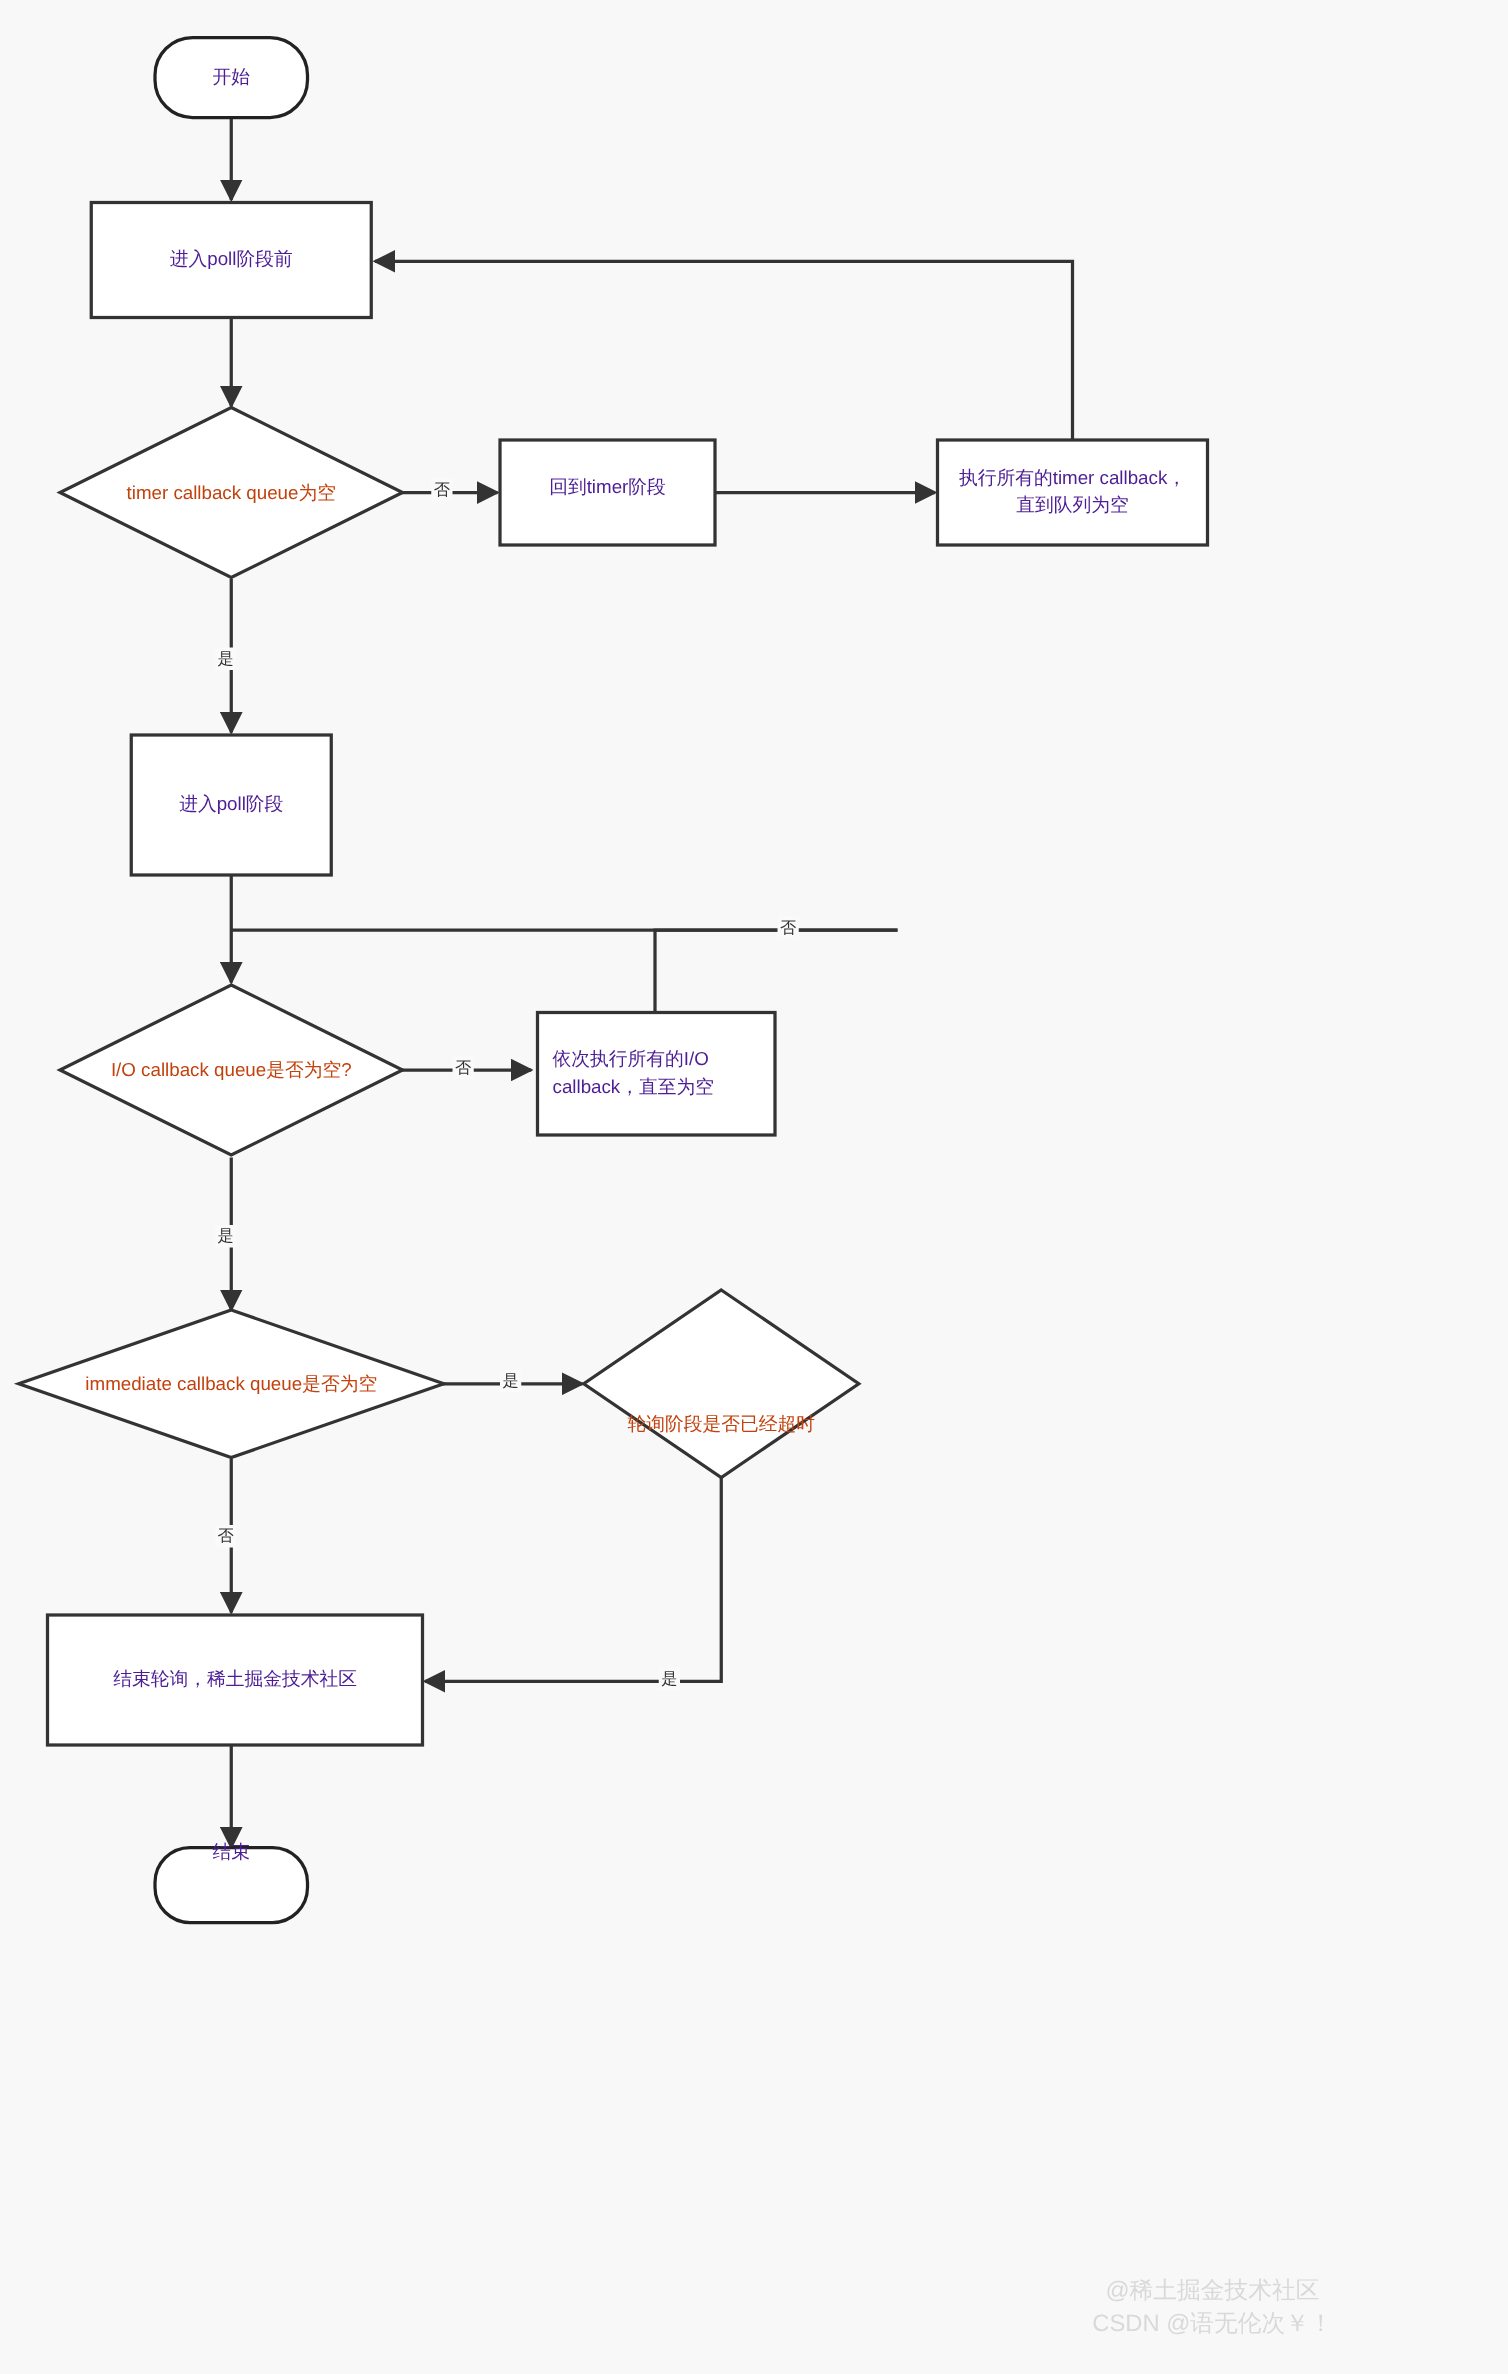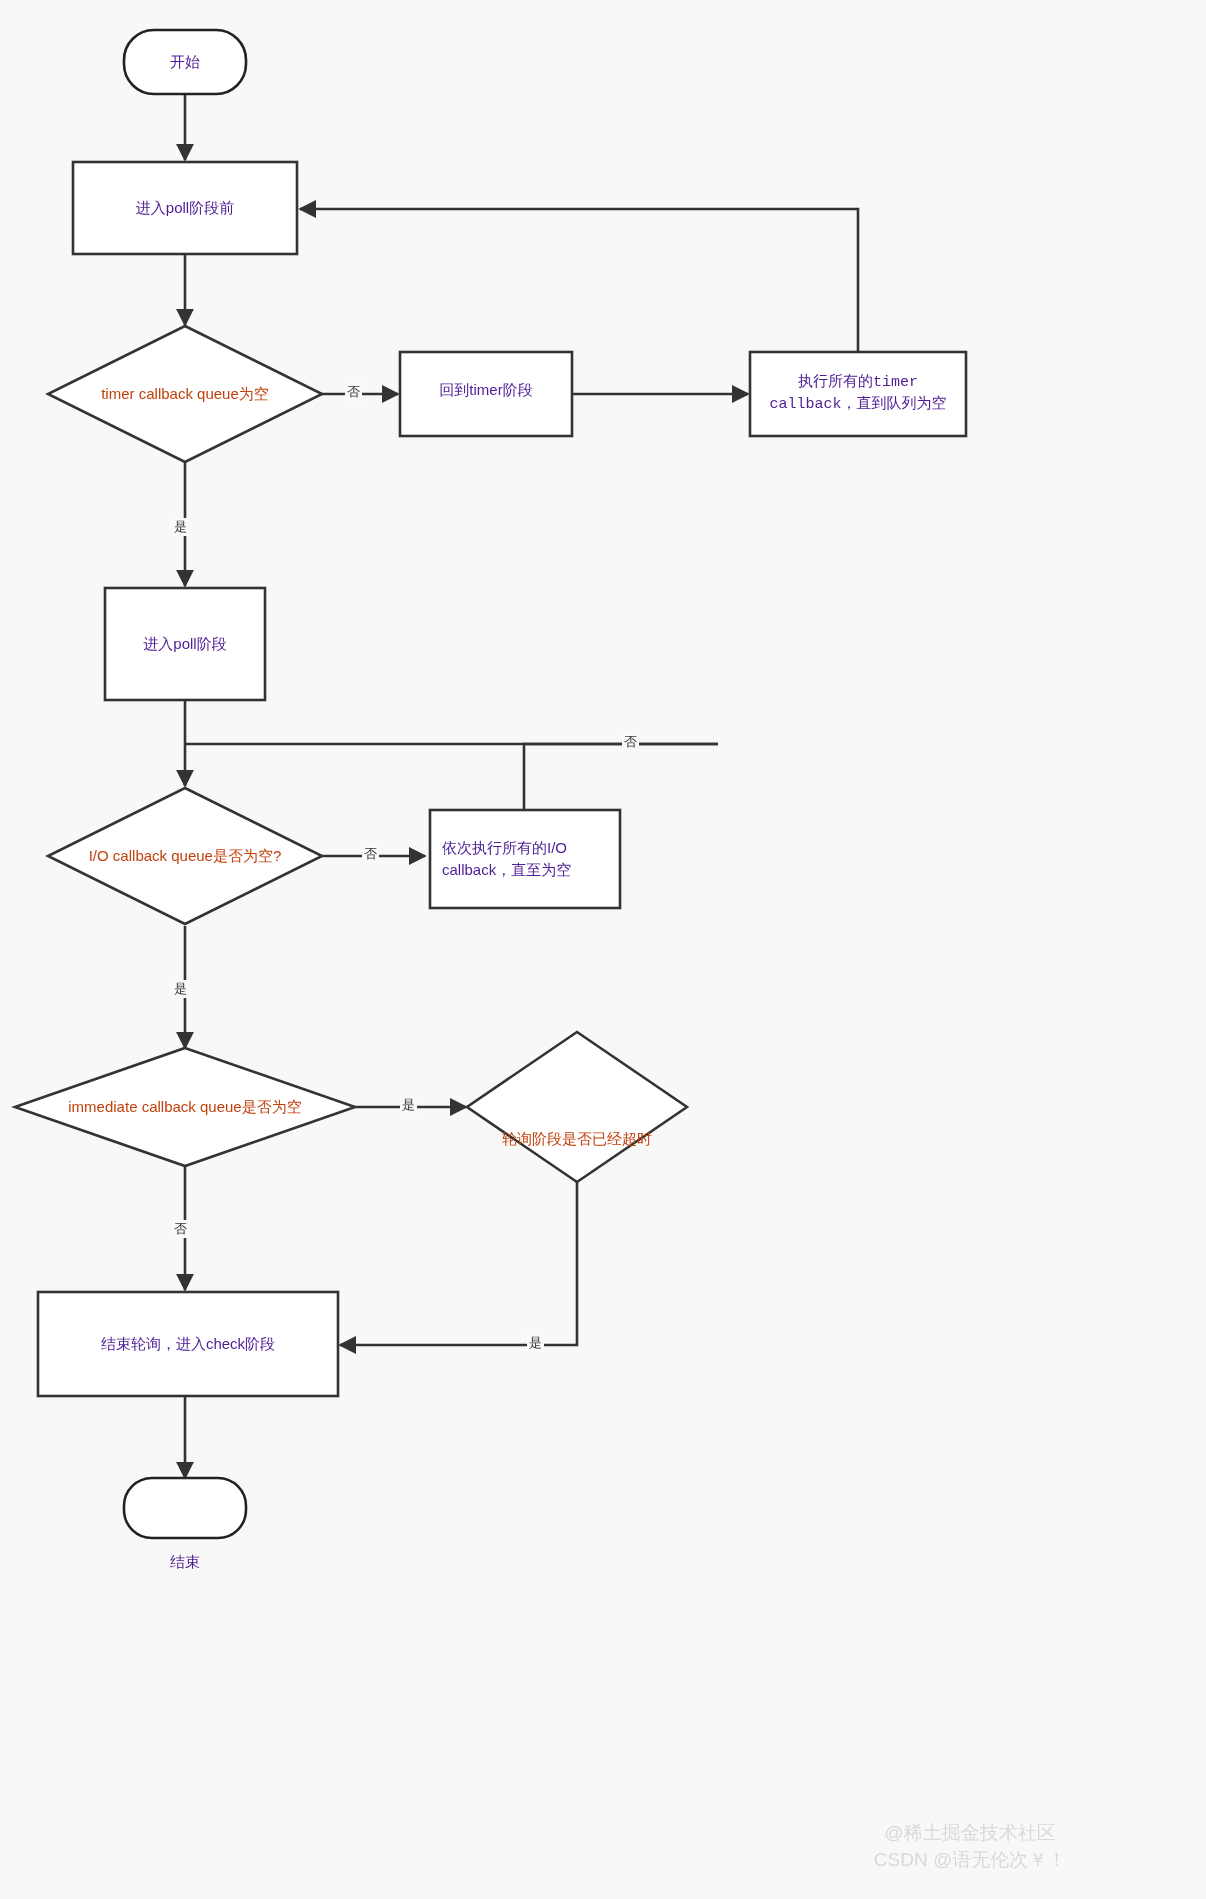--- a/index.html
+++ b/index.html
@@ -121,21 +121,21 @@
 </div>
 
 <div class="diamond-wrap" style="left:48px;top:326px;width:274px;height:136px;">
   <span class="diamond-label">timer callback queue为空</span>
 </div>
 
 <div class="node" style="left:400px;top:348px;width:172px;height:84px;background:transparent;border:none;">
   <span>回到timer阶段</span>
 </div>
 
-<div class="node" style="left:750px;top:352px;width:216px;height:84px;background:transparent;border:none;padding:0 14px;font-family:Liberation Mono, monospace;">
+<div class="node" style="left:750px;top:352px;width:216px;height:84px;background:transparent;border:none;padding:0 14px;">
   <span>执行所有的timer callback，直到队列为空</span>
 </div>
 
 <div class="node" style="left:105px;top:588px;width:160px;height:112px;background:transparent;border:none;">
   <span>进入poll阶段</span>
 </div>
 
 <div class="diamond-wrap" style="left:48px;top:788px;width:274px;height:136px;">
   <span class="diamond-label">I/O callback queue是否为空?</span>
 </div>
@@ -146,24 +146,24 @@
 
 <div class="diamond-wrap" style="left:15px;top:1048px;width:340px;height:118px;">
   <span class="diamond-label">immediate callback queue是否为空</span>
 </div>
 
 <div class="diamond-wrap" style="left:467px;top:1064px;width:220px;height:150px;">
   <span class="diamond-label">轮询阶段是否已经超时</span>
 </div>
 
 <div class="node" style="left:38px;top:1292px;width:300px;height:104px;background:transparent;border:none;">
-  <span>结束轮询，进入check阶段</span>
+  <span>结束轮询，稀土掘金技术社区</span>
 </div>
 
-<div class="node" style="left:124px;top:1532px;width:122px;height:60px;background:transparent;border:none;">
+<div class="node" style="left:124px;top:1452px;width:122px;height:60px;background:transparent;border:none;">
   <span>结束</span>
 </div>
 
 <div class="edge-label" style="left:345px;top:383px;">否</div>
 <div class="edge-label" style="left:172px;top:518px;">是</div>
 <div class="edge-label" style="left:362px;top:845px;">否</div>
 <div class="edge-label" style="left:172px;top:980px;">是</div>
 <div class="edge-label" style="left:622px;top:733px;">否</div>
 <div class="edge-label" style="left:400px;top:1096px;">是</div>
 <div class="edge-label" style="left:172px;top:1220px;">否</div>

